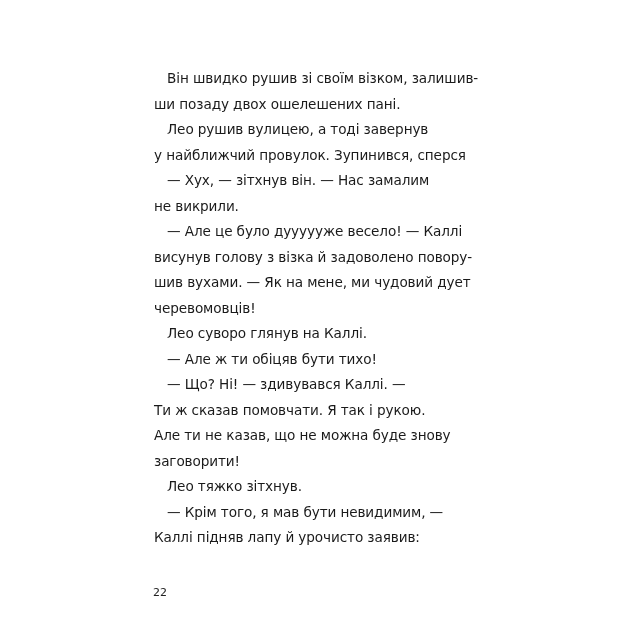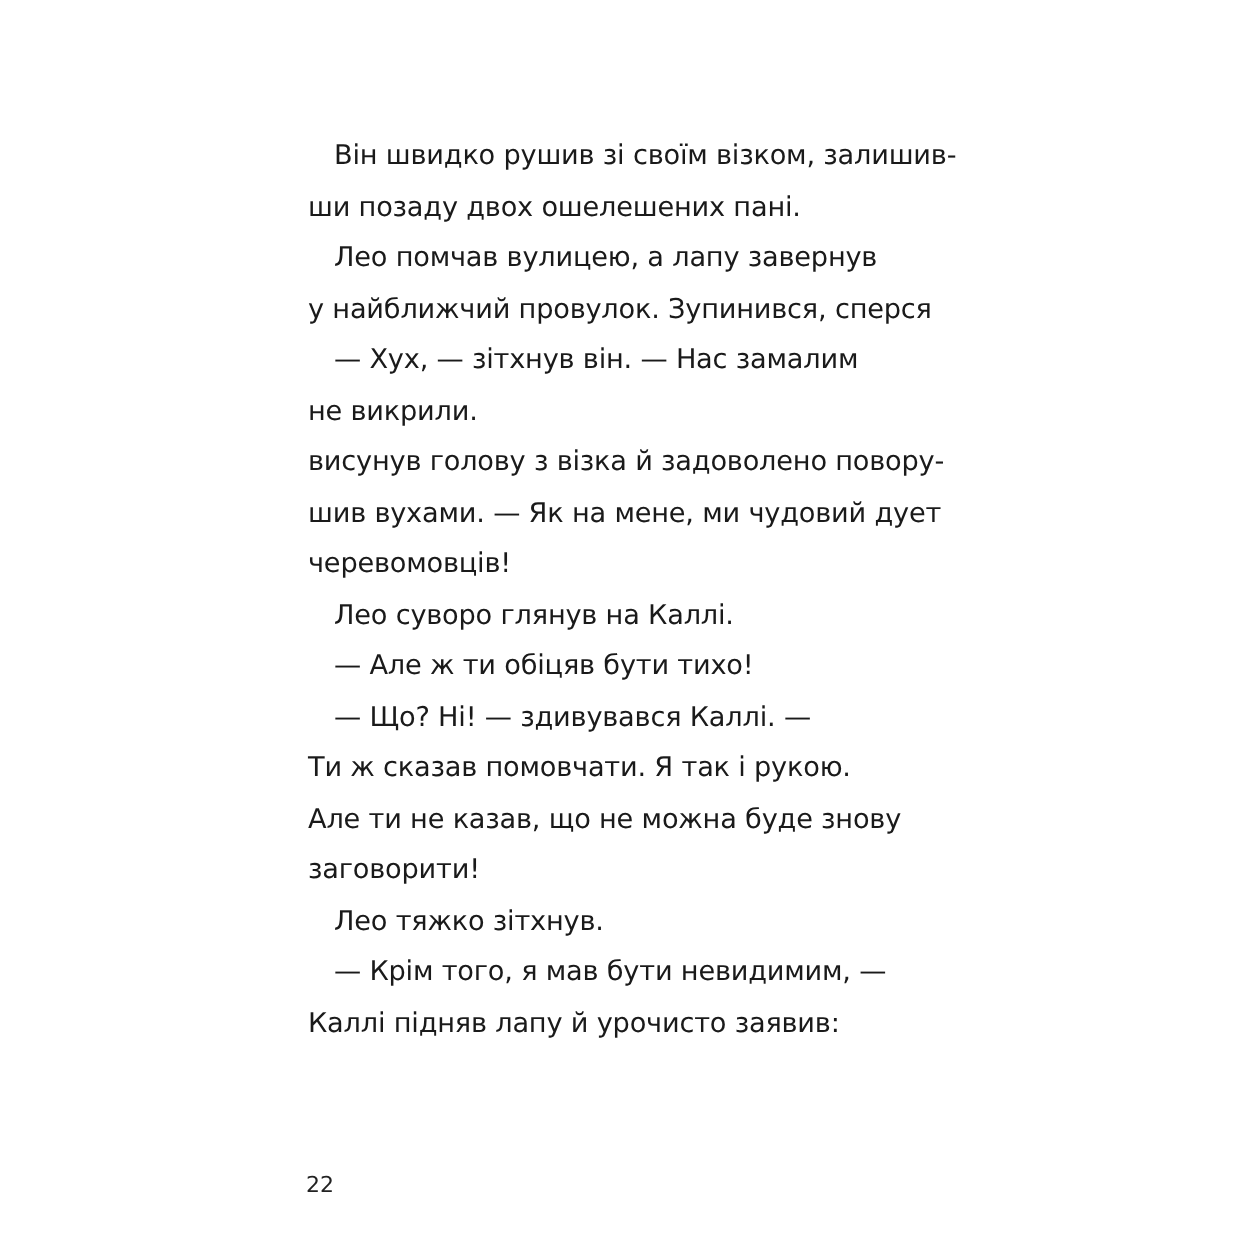--- a/index.html
+++ b/index.html
@@ -20,24 +20,25 @@
     font-family: "DejaVu Sans", sans-serif; font-size: 11px; color: #222;
   }
 </style>
 </head>
 <body>
 
 <div class="page">
   <div class="text-block">
     <div class="line indent">Він швидко рушив зі своїм візком, залишив-</div>
     <div class="line">ши позаду двох ошелешених пані.</div>
-    <div class="line indent">Лео помчав вулицею, а лапу завернув</div>
+    <div class="line indent">Лео рушив вулицею, а тоді завернув</div>
     <div class="line">у найближчий провулок. Зупинився, сперся</div>
     <div class="line indent">— Хух, — зітхнув він. — Нас замалим</div>
     <div class="line">не викрили.</div>
+    <div class="line indent">— Але це було дуууууже весело! — Каллі</div>
     <div class="line">висунув голову з візка й задоволено повору-</div>
     <div class="line">шив вухами. — Як на мене, ми чудовий дует</div>
     <div class="line">черевомовців!</div>
     <div class="line indent">Лео суворо глянув на Каллі.</div>
     <div class="line indent">— Але ж ти обіцяв бути тихо!</div>
     <div class="line indent">— Що? Ні! — здивувався Каллі. —</div>
     <div class="line">Ти ж сказав помовчати. Я так і рукою.</div>
     <div class="line">Але ти не казав, що не можна буде знову</div>
     <div class="line">заговорити!</div>
     <div class="line indent">Лео тяжко зітхнув.</div>

